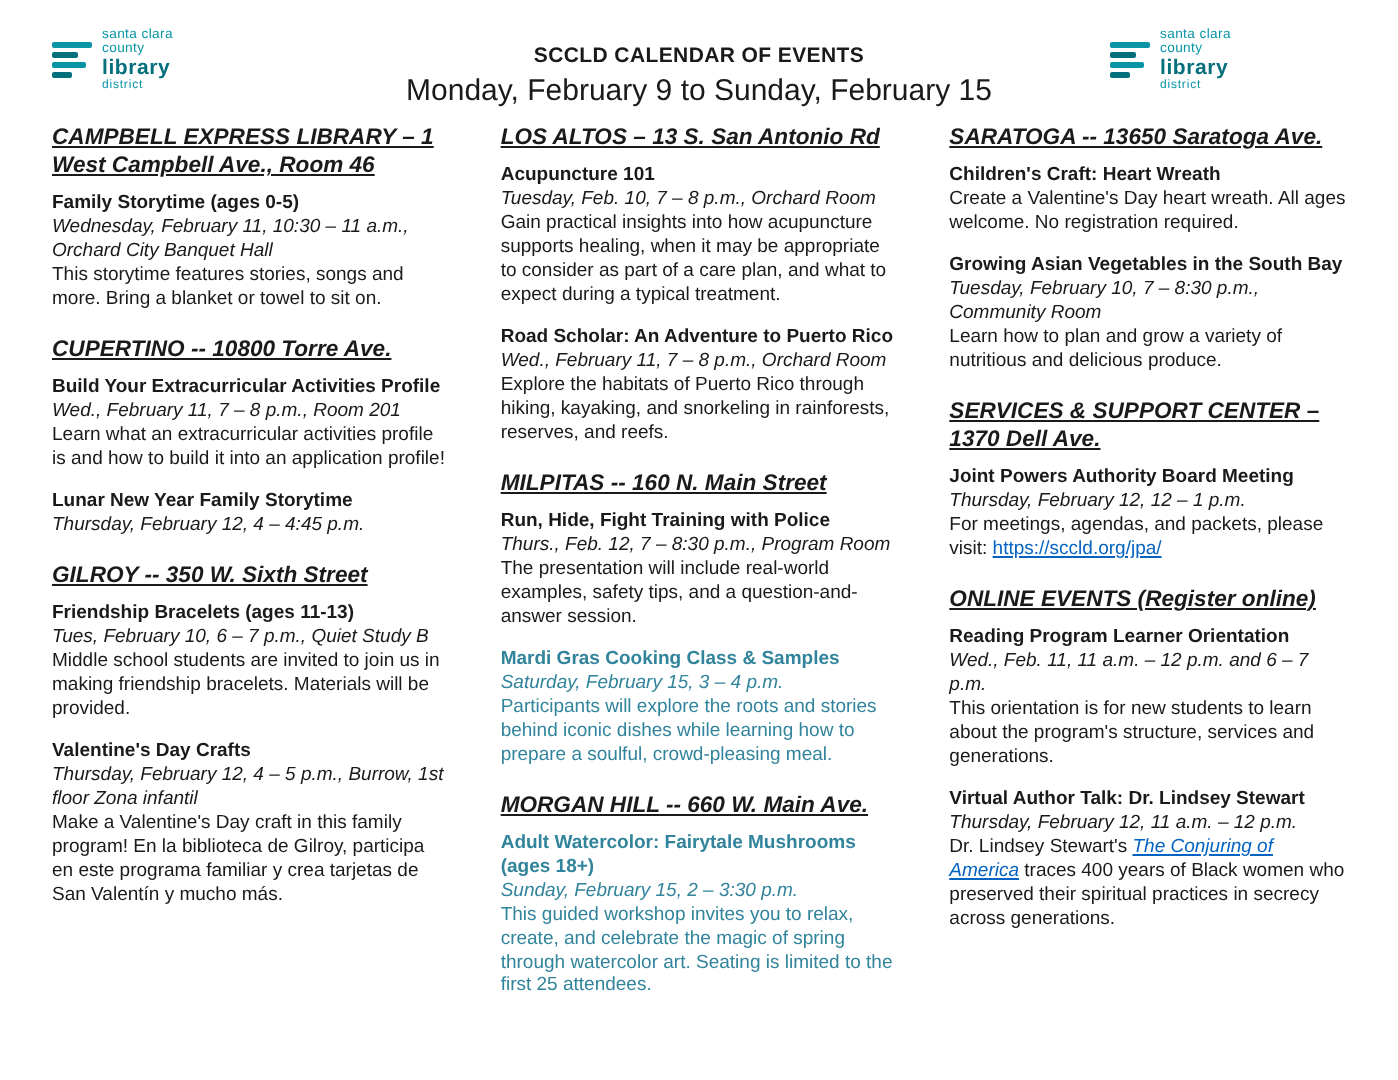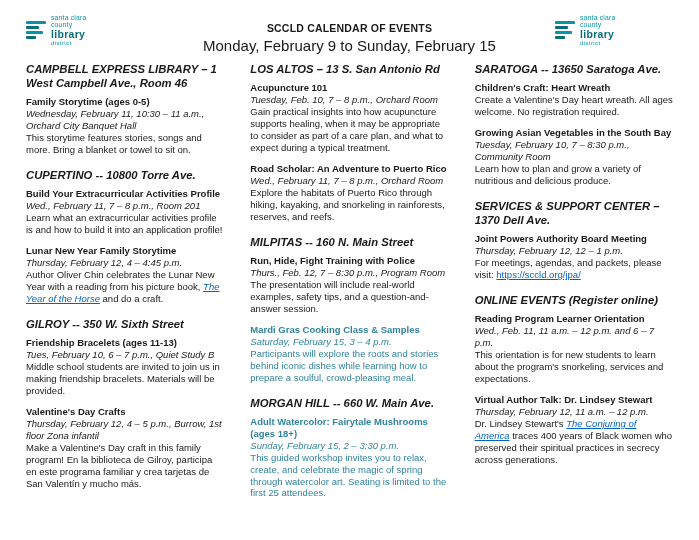--- a/index.html
+++ b/index.html
@@ -29,21 +29,21 @@
   .title { font-size: 10.5px; font-weight: bold; letter-spacing: 0.2px; }
   .subtitle { font-size: 15px; margin-top: 3px; }
 
   
   .columns { display: flex; gap: 26px; }
   .col { flex: 1; min-width: 0; }
 
   .lib-section { margin-bottom: 12px; }
   .lib-heading {
     font-size: 11.3px; font-weight: bold; font-style: italic;
-    margin-bottom: 6px; line-height: 1.25;
+    text-decoration: underline; margin-bottom: 6px; line-height: 1.25;
   }
   .event { margin-bottom: 9px; font-size: 9.5px; line-height: 1.26; }
   .ev-title { font-weight: bold; }
   .ev-when { font-style: italic; }
   .teal { color: #31849B; }
   .link { color: #0563C1; text-decoration: underline; cursor: pointer; }
   .booklink { font-style: italic; }
 </style>
 </head>
 <body>
@@ -102,21 +102,20 @@
       <div class="lib-section">
         <h2 class="lib-heading">CUPERTINO -- 10800 Torre Ave.</h2>
         <article class="event">
           <div class="ev-title">Build Your Extracurricular Activities Profile</div>
           <div class="ev-when">Wed., February 11, 7 – 8 p.m., Room 201</div>
           <div class="ev-desc">Learn what an extracurricular activities profile is and how to build it into an application profile!</div>
         </article>
         <article class="event">
           <div class="ev-title">Lunar New Year Family Storytime</div>
           <div class="ev-when">Thursday, February 12, 4 – 4:45 p.m.</div>
-          <div class="ev-desc"><span>Author Oliver Chin celebrates the Lunar New Year with a reading from his picture book, </span><a class="link booklink" href="#">The Year of the Horse</a><span> and do a craft.</span></div>
         </article>
       </div>
 
       <div class="lib-section">
         <h2 class="lib-heading">GILROY -- 350 W. Sixth Street</h2>
         <article class="event">
           <div class="ev-title">Friendship Bracelets (ages 11-13)</div>
           <div class="ev-when">Tues, February 10, 6 – 7 p.m., Quiet Study B</div>
           <div class="ev-desc">Middle school students are invited to join us in making friendship bracelets. Materials will be provided.</div>
         </article>
@@ -188,21 +187,21 @@
           <div class="ev-when">Thursday, February 12, 12 – 1 p.m.</div>
           <div class="ev-desc"><span>For meetings, agendas, and packets, please visit: </span><a class="link" href="#">https://sccld.org/jpa/</a></div>
         </article>
       </div>
 
       <div class="lib-section">
         <h2 class="lib-heading">ONLINE EVENTS (Register online)</h2>
         <article class="event">
           <div class="ev-title">Reading Program Learner Orientation</div>
           <div class="ev-when">Wed., Feb. 11, 11 a.m. – 12 p.m. and 6 – 7 p.m.</div>
-          <div class="ev-desc">This orientation is for new students to learn about the program's snorkeling, services and expectations.</div>
+          <div class="ev-desc">This orientation is for new students to learn about the program's structure, services and generations.</div>
         </article>
         <article class="event">
           <div class="ev-title">Virtual Author Talk: Dr. Lindsey Stewart</div>
           <div class="ev-when">Thursday, February 12, 11 a.m. – 12 p.m.</div>
           <div class="ev-desc"><span>Dr. Lindsey Stewart's </span><a class="link booklink" href="#">The Conjuring of America</a><span> traces 400 years of Black women who preserved their spiritual practices in secrecy across generations.</span></div>
         </article>
       </div>
     </div>
 
   </div>

